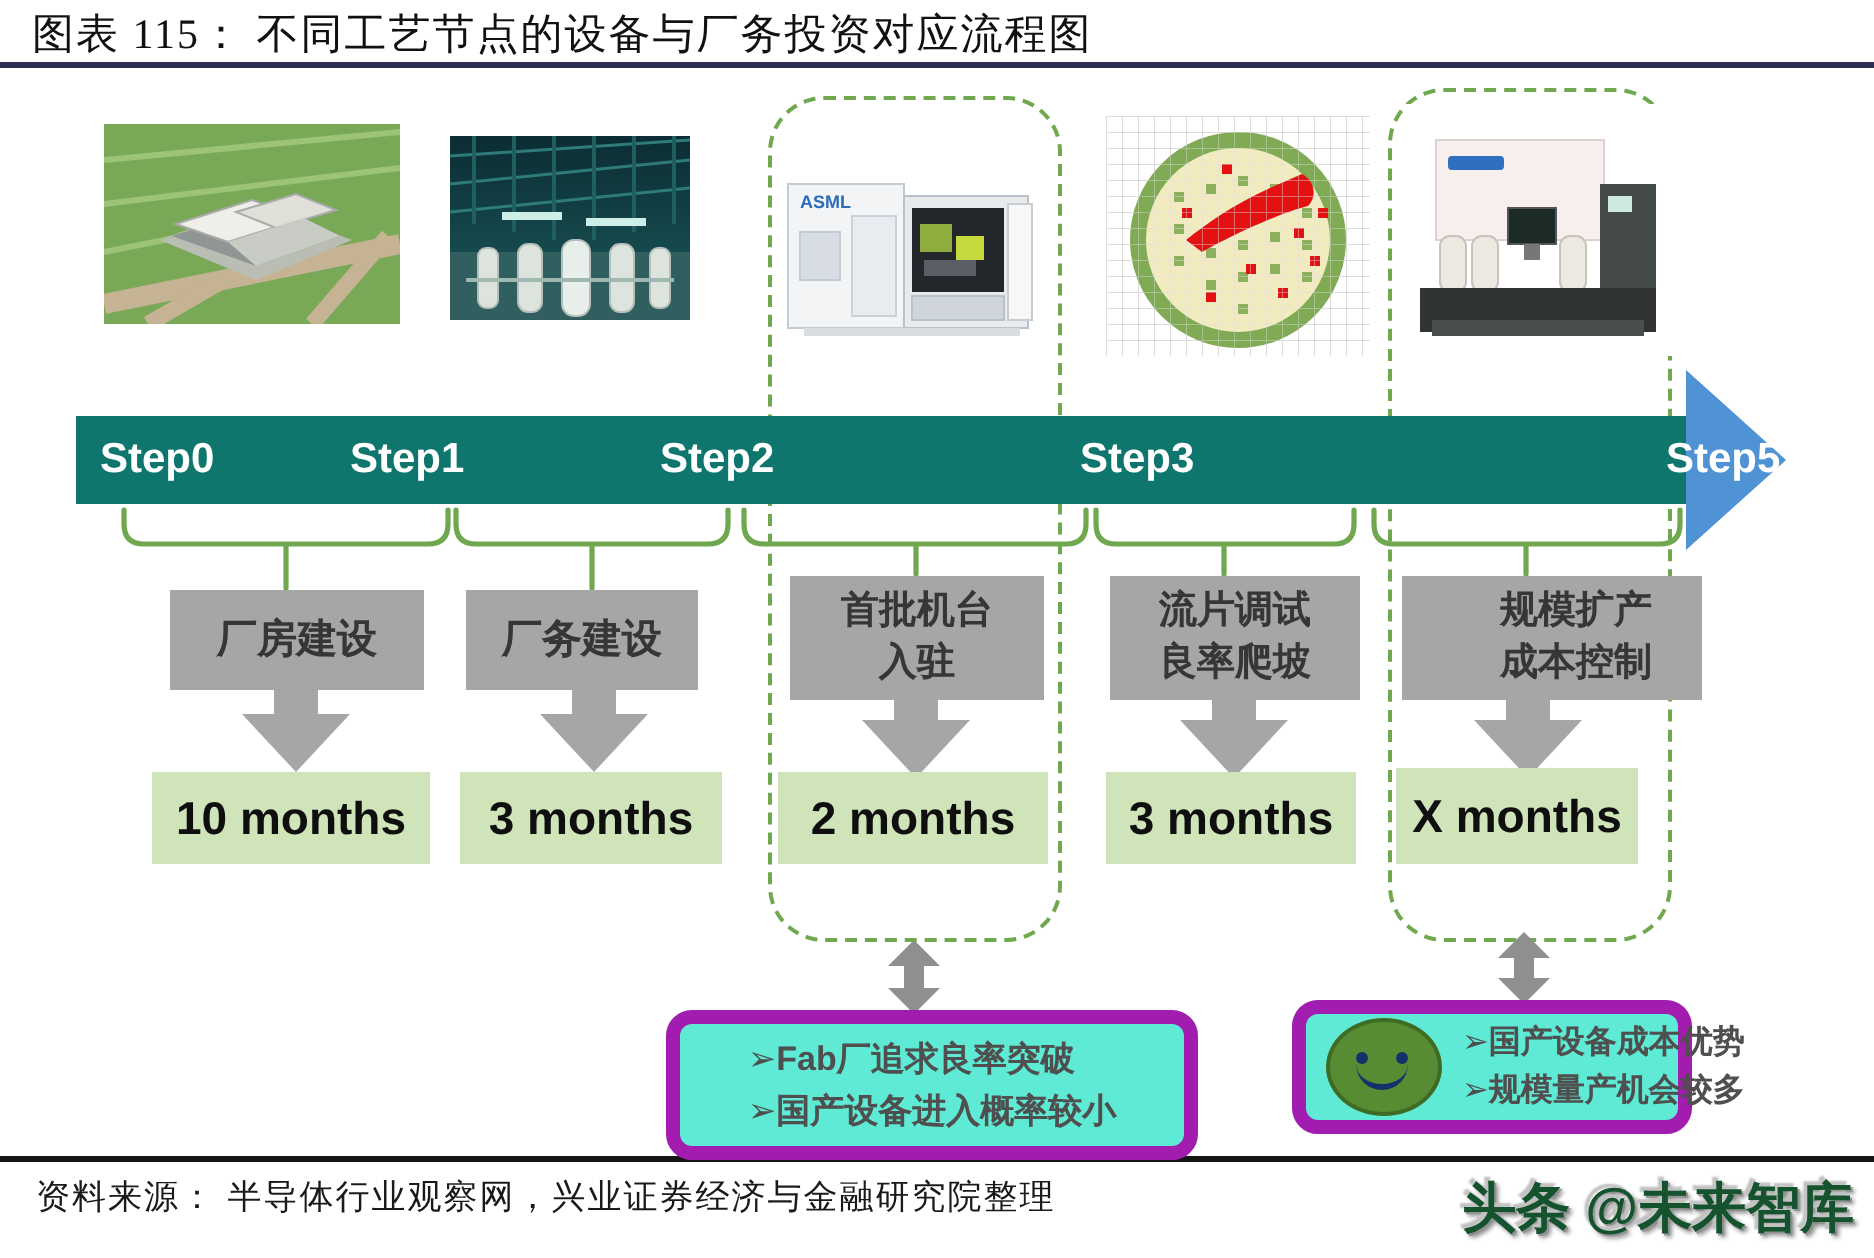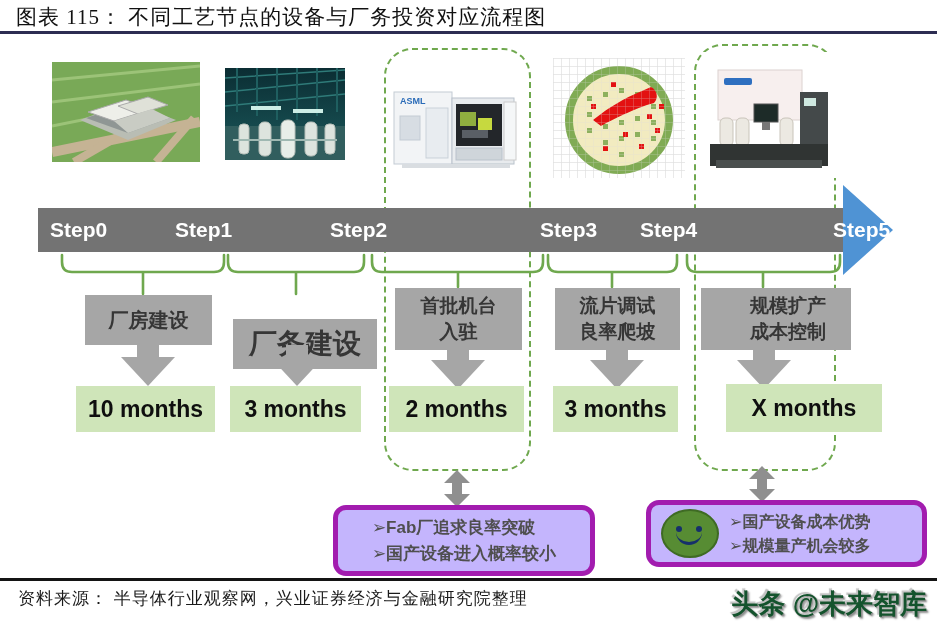--- a/index.html
+++ b/index.html
@@ -11,60 +11,60 @@
   #title{left:16px;top:3px;font-family:"Liberation Serif","DejaVu Serif",serif;
          font-weight:normal;font-size:21px;color:#111;letter-spacing:1px;white-space:nowrap;}
   #title-rule{left:0;top:31px;width:937px;height:3px;background:#2d2d52;}
 
   
   .dashed-rect{border:2px dashed #6fa84e;border-radius:28px;z-index:1;}
   #dashed-rect-1{left:384px;top:48px;width:143px;height:419px;}
   #dashed-rect-2{left:694px;top:44px;width:138px;height:423px;}
 
   
-  #arrow-bar{left:38px;top:208px;width:806px;height:44px;background:#737373;z-index:3;}
+  #arrow-bar{left:38px;top:208px;width:806px;height:44px;background:#0f766e;z-index:3;}
   #arrow-head{left:843px;top:185px;width:0;height:0;border-left:50px solid #4f93d4;
               border-top:45px solid transparent;border-bottom:45px solid transparent;z-index:3;}
   .step-label{position:absolute;top:0;height:44px;line-height:44px;color:#fff;
               font-weight:bold;font-size:21px;z-index:4;}
   #step-5{left:833px;top:208px;height:44px;line-height:44px;color:#fff;font-weight:bold;
           font-size:21px;z-index:5;}
 
   
   #overlay{left:0;top:0;width:937px;height:629px;z-index:2;pointer-events:none;}
 
   
   .stage-box{background:#a6a6a6;color:#363636;font-weight:bold;display:flex;
              flex-direction:column;align-items:center;justify-content:center;
              text-align:center;z-index:4;line-height:1.35;}
   #stage-1{left:85px;top:295px;width:127px;height:50px;font-size:20px;}
-  #stage-2{left:233px;top:295px;width:144px;height:50px;font-size:28px;margin-top:24px;}
+  #stage-2{left:233px;top:295px;width:116px;height:50px;font-size:20px;}
   #stage-3{left:395px;top:288px;width:127px;height:62px;font-size:19px;}
   #stage-4{left:555px;top:288px;width:125px;height:62px;font-size:19px;}
   #stage-5{left:701px;top:288px;width:126px;height:62px;font-size:19px;padding-left:24px;}
 
   
   .darrow-stem{background:#a6a6a6;width:22px;height:14px;z-index:4;}
   .darrow-tri{width:0;height:0;border-left:27px solid transparent;
               border-right:27px solid transparent;border-top:29px solid #a6a6a6;z-index:4;}
 
   
   .duration-box{background:#cfe5b9;color:#0f0f0f;font-weight:bold;font-size:23px;
                 display:flex;align-items:center;justify-content:center;z-index:4;}
   #dur-1{left:76px;top:386px;width:139px;height:46px;}
   #dur-2{left:230px;top:386px;width:131px;height:46px;}
   #dur-3{left:389px;top:386px;width:135px;height:46px;}
   #dur-4{left:553px;top:386px;width:125px;height:46px;}
-  #dur-5{left:698px;top:384px;width:156px;height:48px;margin-left:28px;}
-
-  
-  .note-box{background:#c4b5fd;border:5px solid #a21caf;border-radius:13px;z-index:4;
+  #dur-5{left:698px;top:384px;width:121px;height:48px;}
+
+  
+  .note-box{background:#5eead4;border:7px solid #a21caf;border-radius:13px;z-index:4;
             display:flex;align-items:center;}
   #note-1{left:333px;top:505px;width:252px;height:61px;justify-content:center;}
-  #note-2{left:646px;top:500px;width:281px;height:67px;padding-left:10px;box-sizing:border-box;}
+  #note-2{left:646px;top:500px;width:200px;height:67px;padding-left:10px;box-sizing:border-box;}
   .note-lines{font-size:17px;font-weight:600;color:#4f4f4f;line-height:1.5;white-space:nowrap;}
   #note-2 .note-lines{font-size:16px;margin-left:10px;}
 
   
   #smiley{width:54px;height:45px;background:#578c33;border:2px solid #3f6b24;
           border-radius:50%;position:relative;flex:0 0 auto;}
   #smiley .eye{position:absolute;width:6px;height:6px;border-radius:50%;background:#16306b;top:15px;}
   #smiley .eye.l{left:13px;} #smiley .eye.r{left:33px;}
   #smiley .mouth{position:absolute;left:13px;top:18px;width:26px;height:13px;
                  border-bottom:3px solid #16306b;border-radius:0 0 13px 13px;}
@@ -225,21 +225,20 @@
       <path d="M457,470 L470,483 L462,483 L462,494 L470,494 L457,507 L444,494 L452,494 L452,483 L444,483 Z"></path>
       <path d="M762,466 L775,479 L767,479 L767,489 L775,489 L762,502 L749,489 L757,489 L757,479 L749,479 Z"></path>
     </g>
   </svg>
 
   <div class="abs" id="arrow-bar">
     <span class="step-label" style="left:12px">Step0</span>
     <span class="step-label" style="left:137px">Step1</span>
     <span class="step-label" style="left:292px">Step2</span>
     <span class="step-label" style="left:502px">Step3</span>
-    <span class="step-label" style="left:602px">Step4</span>
   </div>
   <div class="abs" id="arrow-head"></div>
   <span class="abs" id="step-5">Step5</span>
 
   <div class="abs stage-box" id="stage-1">
     <span>厂房建设</span>
   </div>
   <div class="abs stage-box" id="stage-2">
     <span>厂务建设</span>
   </div>

